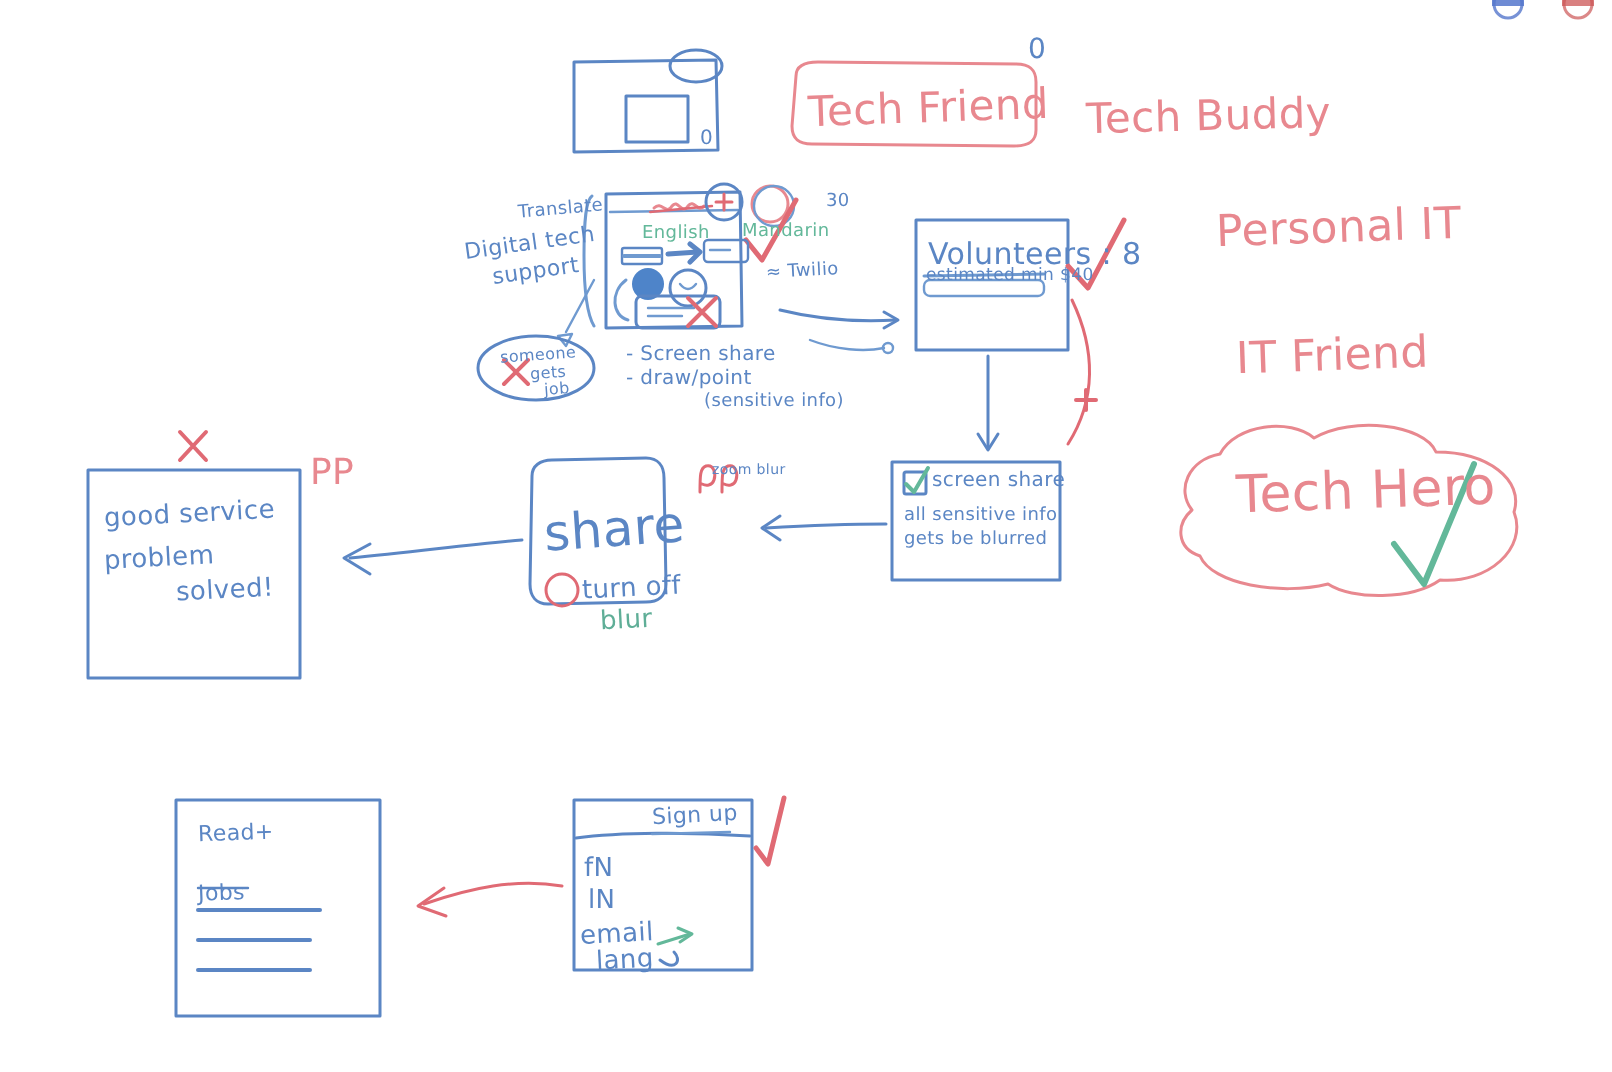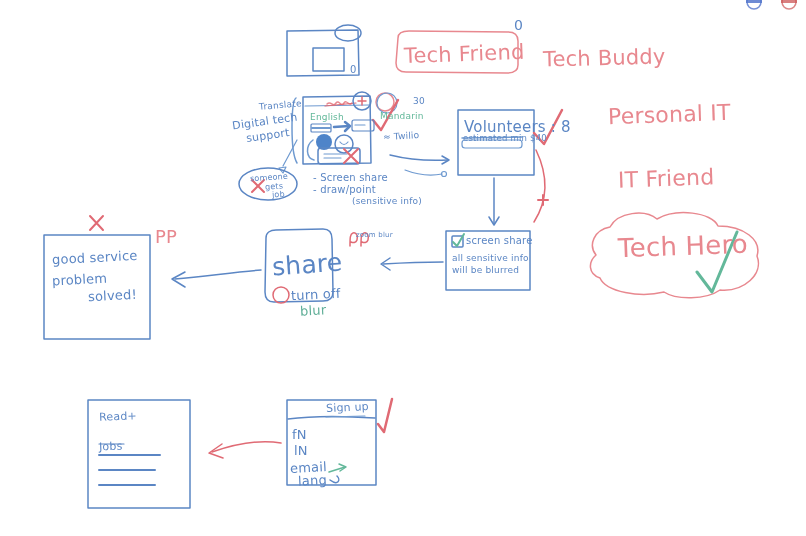--- a/index.html
+++ b/index.html
@@ -12,21 +12,21 @@
   #board svg{position:absolute;left:0;top:0;width:806px;height:536px;}
 
   .hand{
     font-family:"DejaVu Sans", sans-serif;
     position:absolute;white-space:pre;
     letter-spacing:.2px;
     user-select:none;
   }
   .blue{color:#5b86c4;}
   .red{color:#e8888f;}
-  .green{color:#63b89a;}
+  .green{color:#63b89a;margin-left:11px;}
   .teal{color:#5fae97;}
 </style>
 </head>
 <body>
 
 <div id="board">
 
   <svg viewBox="0 0 806 536">
     <defs>
       <style>
@@ -170,35 +170,35 @@
 
   <div class="hand blue" style="left:259px;top:100px;font-size:9px;transform:rotate(-5deg);">Translate</div>
   <div class="hand blue" style="left:232px;top:115px;font-size:11px;transform:rotate(-8deg);">Digital tech</div>
   <div class="hand blue" style="left:246px;top:129px;font-size:11px;transform:rotate(-8deg);">support</div>
 
   <div class="hand blue" style="left:250px;top:173px;font-size:8px;transform:rotate(-4deg);">someone</div>
   <div class="hand blue" style="left:265px;top:182px;font-size:8px;transform:rotate(-4deg);">gets</div>
   <div class="hand blue" style="left:272px;top:190px;font-size:8px;transform:rotate(-4deg);">job</div>
 
   <div class="hand green" style="left:310px;top:112px;font-size:9px;">English</div>
-  <div class="hand green" style="left:340px;top:111px;font-size:9px;padding-left:40px;">Mandarin</div>
+  <div class="hand green" style="left:360px;top:111px;font-size:9px;">Mandarin</div>
   <div class="hand blue" style="left:381px;top:96px;font-size:9px;margin-left:32px;">30</div>
 
   <div class="hand blue" style="left:313px;top:172px;font-size:10px;">- Screen share</div>
   <div class="hand blue" style="left:313px;top:184px;font-size:10px;text-align:right;">- draw/point</div>
   <div class="hand blue" style="left:352px;top:196px;font-size:9px;">(sensitive info)</div>
 
   <div class="hand blue" style="left:383px;top:131px;font-size:9px;transform:rotate(-3deg);">≈ Twilio</div>
 
   <div class="hand blue" style="left:464px;top:118px;font-size:15px;">Volunteers : 8</div>
   <div class="hand blue" style="left:463px;top:133px;font-size:8.5px;">estimated min $40</div>
 
   <div class="hand blue" style="left:466px;top:235px;font-size:10px;">screen share</div>
   <div class="hand blue" style="left:452px;top:253px;font-size:9px;">all sensitive info</div>
-  <div class="hand blue" style="left:452px;top:265px;font-size:9px;">will be blurred</div>
+  <div class="hand blue" style="left:452px;top:265px;font-size:9px;">gets be blurred</div>
 
   <div class="hand blue" style="left:272px;top:250px;font-size:25px;transform:rotate(-4deg);">share</div>
   <div class="hand blue" style="left:291px;top:287px;font-size:13px;transform:rotate(-3deg);">turn off</div>
   <div class="hand teal" style="left:300px;top:303px;font-size:13px;transform:rotate(-3deg);">blur</div>
   <div class="hand blue" style="left:356px;top:231px;font-size:7px;">zoom blur</div>
 
   <div class="hand blue" style="left:52px;top:250px;font-size:13px;transform:rotate(-3deg);">good service</div>
   <div class="hand blue" style="left:52px;top:272px;font-size:13px;transform:rotate(-3deg);">problem</div>
   <div class="hand blue" style="left:88px;top:288px;font-size:13px;transform:rotate(-3deg);">solved!</div>
   <div class="hand red" style="left:155px;top:226px;font-size:18px;">PP</div>

